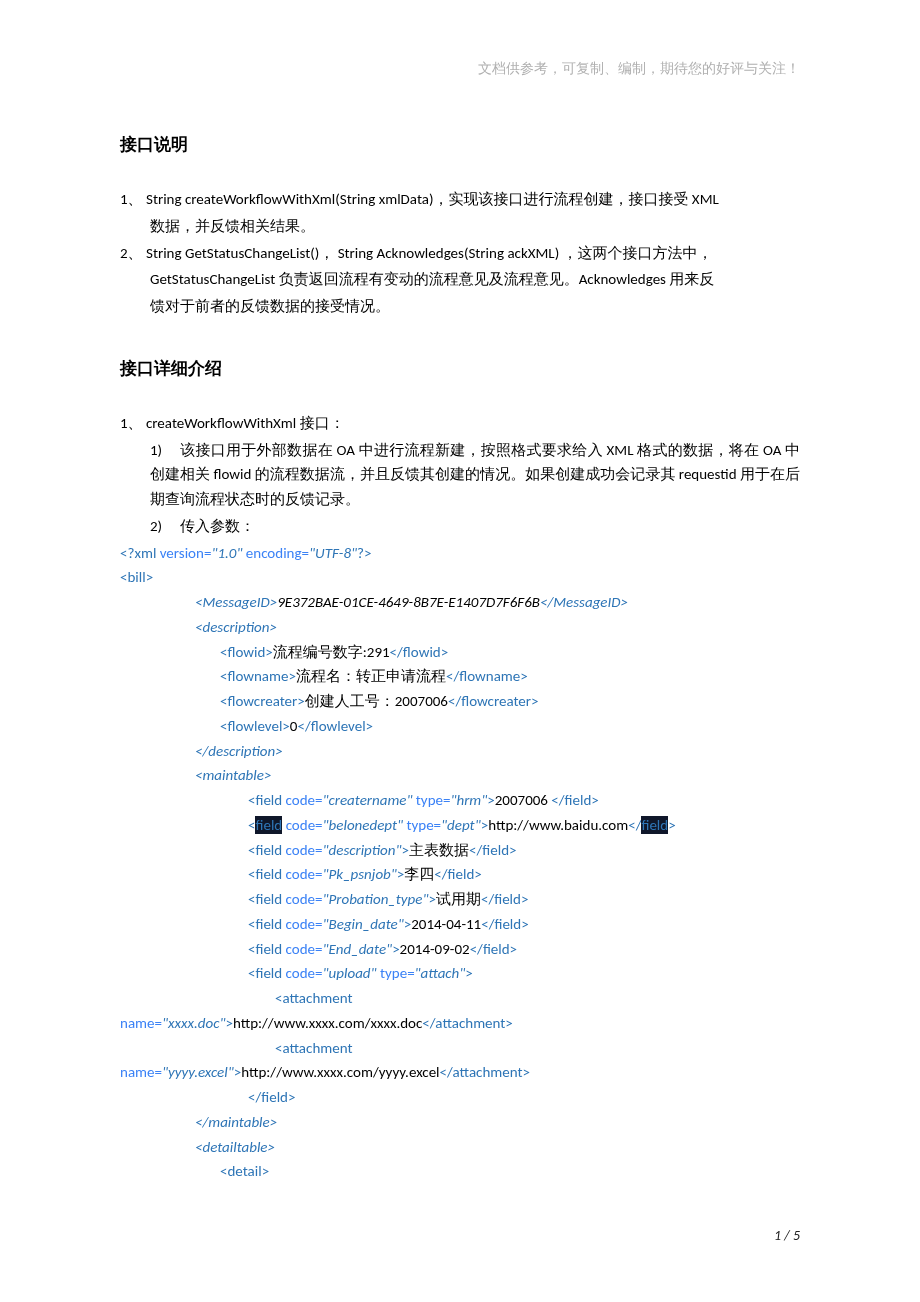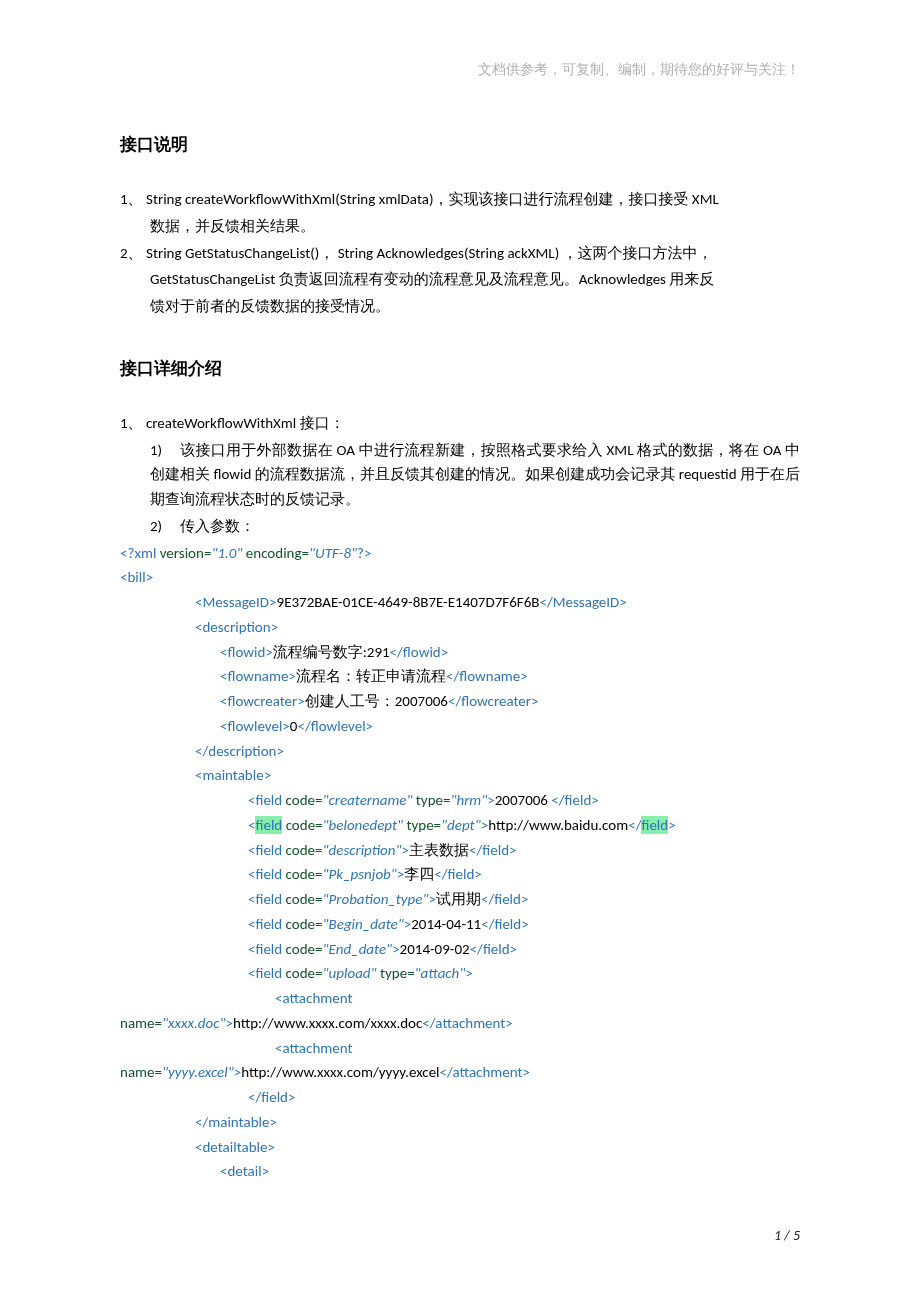--- a/index.html
+++ b/index.html
@@ -13,49 +13,49 @@
     line-height: 1.65;
   }
   .page {
     padding: 58px 120px 40px 120px;
   }
   .header-note {
     text-align: right;
     color: #b0b0b0;
     font-size: 14px;
     margin-bottom: 50px;
-    font-family: Liberation Sans, sans-serif;
+    font-family: Liberation Mono, monospace;
   }
   h2.section {
     font-size: 17px;
     font-weight: bold;
     font-family: "SimSun", "Songti SC", serif;
     margin-bottom: 28px;
     color: #000;
   }
   .sep { height: 34px; }
   .item {
     margin-bottom: 2px;
     text-align: justify;
   }
   .ind1 { padding-left: 30px; }
   .num2 { display:inline-block; width: 30px; }
   .code { font-family: "Calibri", sans-serif; }
   .tag-blue { color: #2e75b6; text-align: right; }
-  .attr-name { color: #14532d; text-align: right; }
+  .attr-name { color: #3b82f6; text-align: right; }
   .attr-val { color: #2e75b6; font-style: italic; }
   .txt { color: #000; }
   .codeblock { padding-left: 0px; }
   .line { white-space: pre-wrap; }
   .l0 { padding-left: 0px; }
-  .l1 { padding-left: 75px; }
+  .l1 { padding-left: 75px; font-style: italic; }
   .l2 { padding-left: 100px; }
   .l3 { padding-left: 128px; }
   .l4 { padding-left: 155px; }
-  .hl { background: #86efac; }
+  .hl { background: #0f172a; }
   .pagenum {
     text-align: right;
     margin-top: 40px;
     font-size: 14px;
     color: #222;
     font-style: italic;
   }
 </style>
 </head>
 <body>

